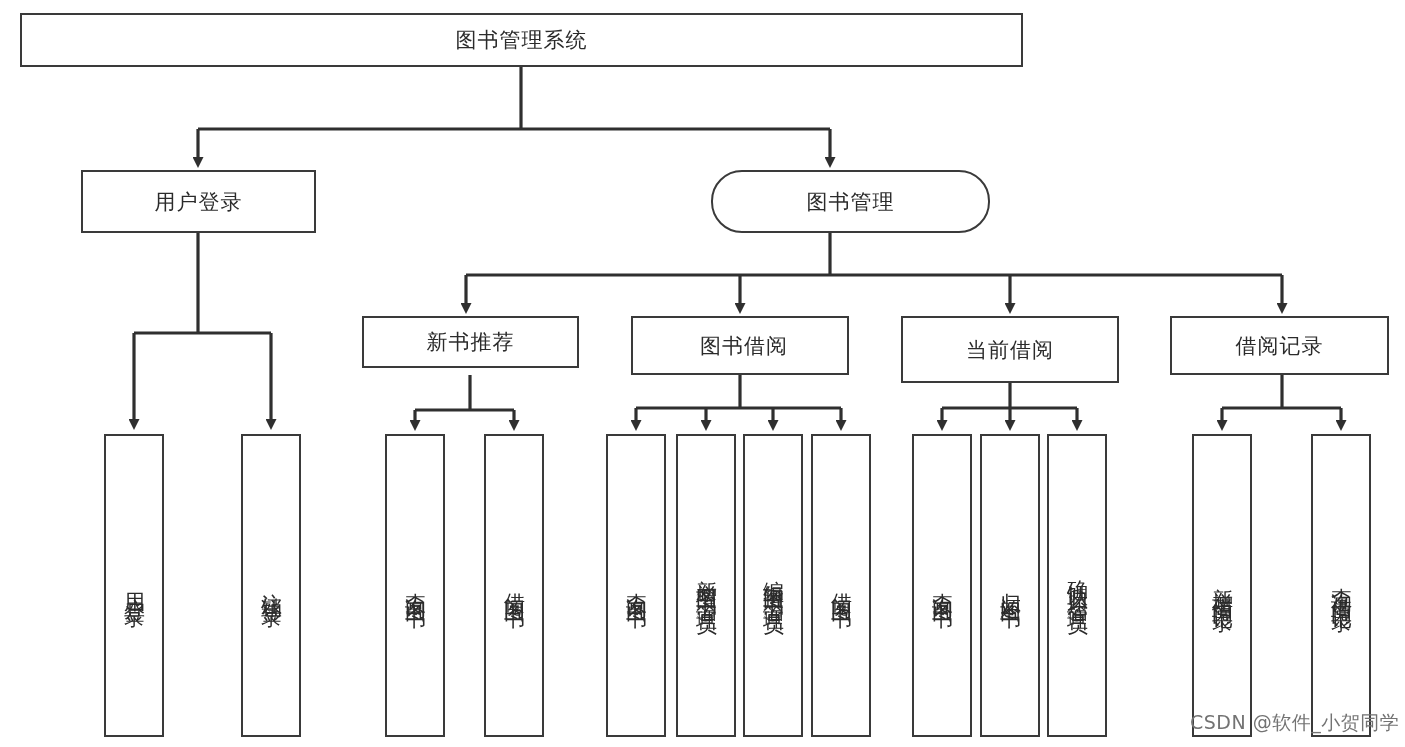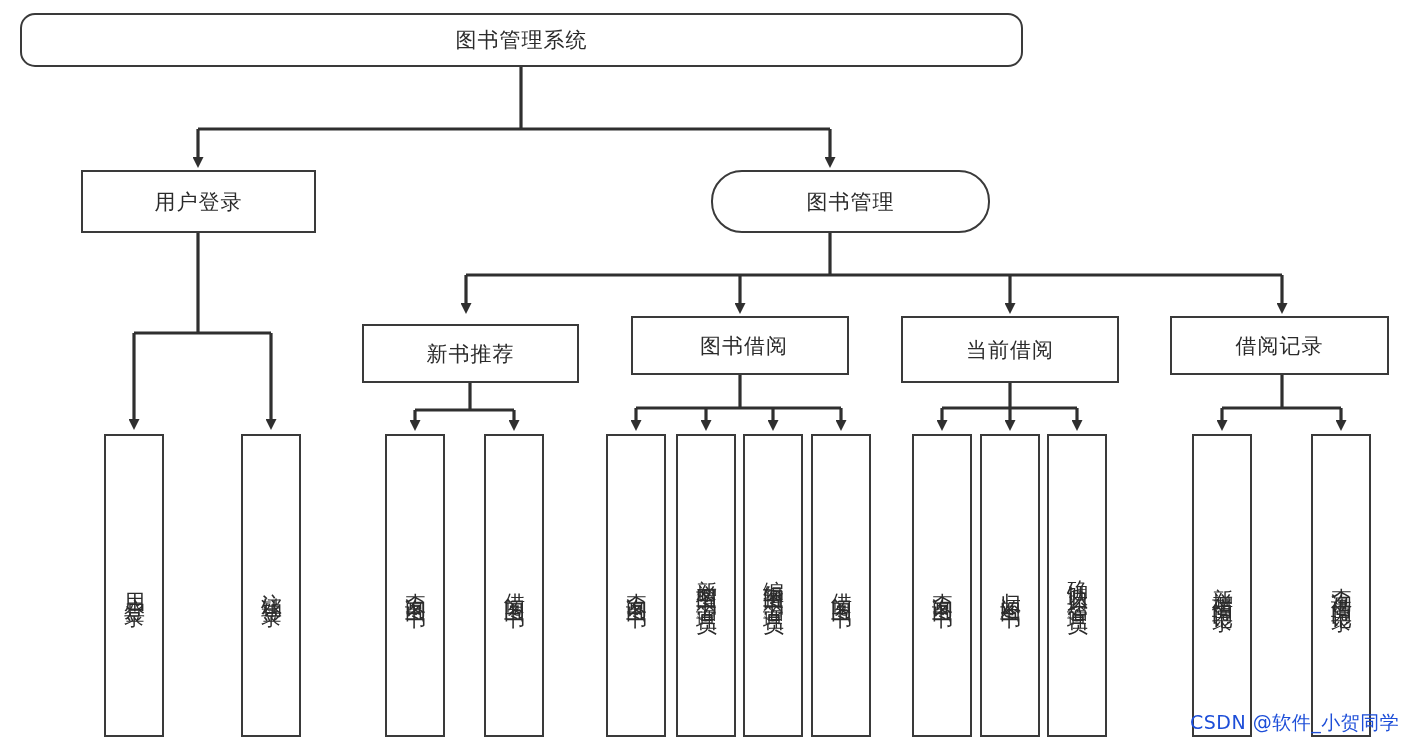--- a/index.html
+++ b/index.html
@@ -49,21 +49,21 @@
     letter-spacing: 5px;
     line-height: 1;
     white-space: nowrap;
     color: #2b2b2b;
   }
   .watermark {
     position: absolute;
     left: 1190px;
     top: 710px;
     font-size: 19px;
-    color: #1d4ed8;
+    color: #737373;
     white-space: nowrap;
     letter-spacing: 0.5px;
   }
 </style>
 </head>
 <body>
 
 <div id="stage">
 
   <svg class="wires" viewBox="0 0 1405 747">
@@ -109,33 +109,33 @@
       <path d="M1010,408 L1010,421" marker-end="url(#arrow)"></path>
       <path d="M1077,408 L1077,421" marker-end="url(#arrow)"></path>
 
       <path d="M1282,375 L1282,408"></path>
       <path d="M1222,408 L1341,408"></path>
       <path d="M1222,408 L1222,421" marker-end="url(#arrow)"></path>
       <path d="M1341,408 L1341,421" marker-end="url(#arrow)"></path>
     </g>
   </svg>
 
-  <div class="node h" style="left:20px; top:13px; width:1003px; height:54px;border-radius:15px;">
+  <div class="node h" style="left:20px; top:13px; width:1003px; height:54px;">
     <span>图书管理系统</span>
   </div>
 
   <div class="node h" style="left:81px; top:170px; width:235px; height:63px;">
     <span>用户登录</span>
   </div>
 
   <div class="node h" style="left:711px; top:170px; width:279px; height:63px;border-radius:31px;">
     <span>图书管理</span>
   </div>
 
-  <div class="node h" style="left:362px; top:324px; width:217px; height:59px;">
+  <div class="node h" style="left:362px; top:316px; width:217px; height:52px;">
     <span>新书推荐</span>
   </div>
 
   <div class="node h" style="left:631px; top:316px; width:218px; height:59px;padding-left:8px;">
     <span>图书借阅</span>
   </div>
 
   <div class="node h" style="left:901px; top:316px; width:218px; height:67px;">
     <span>当前借阅</span>
   </div>

